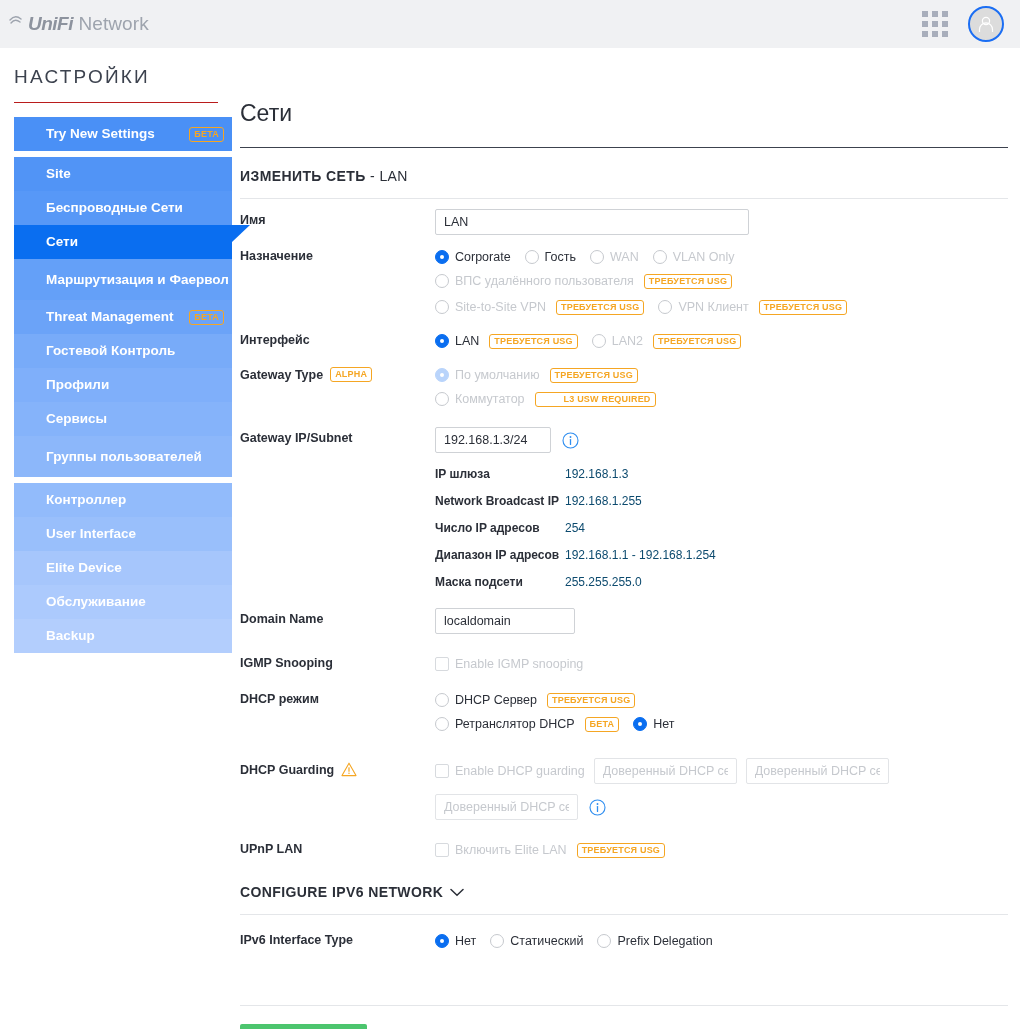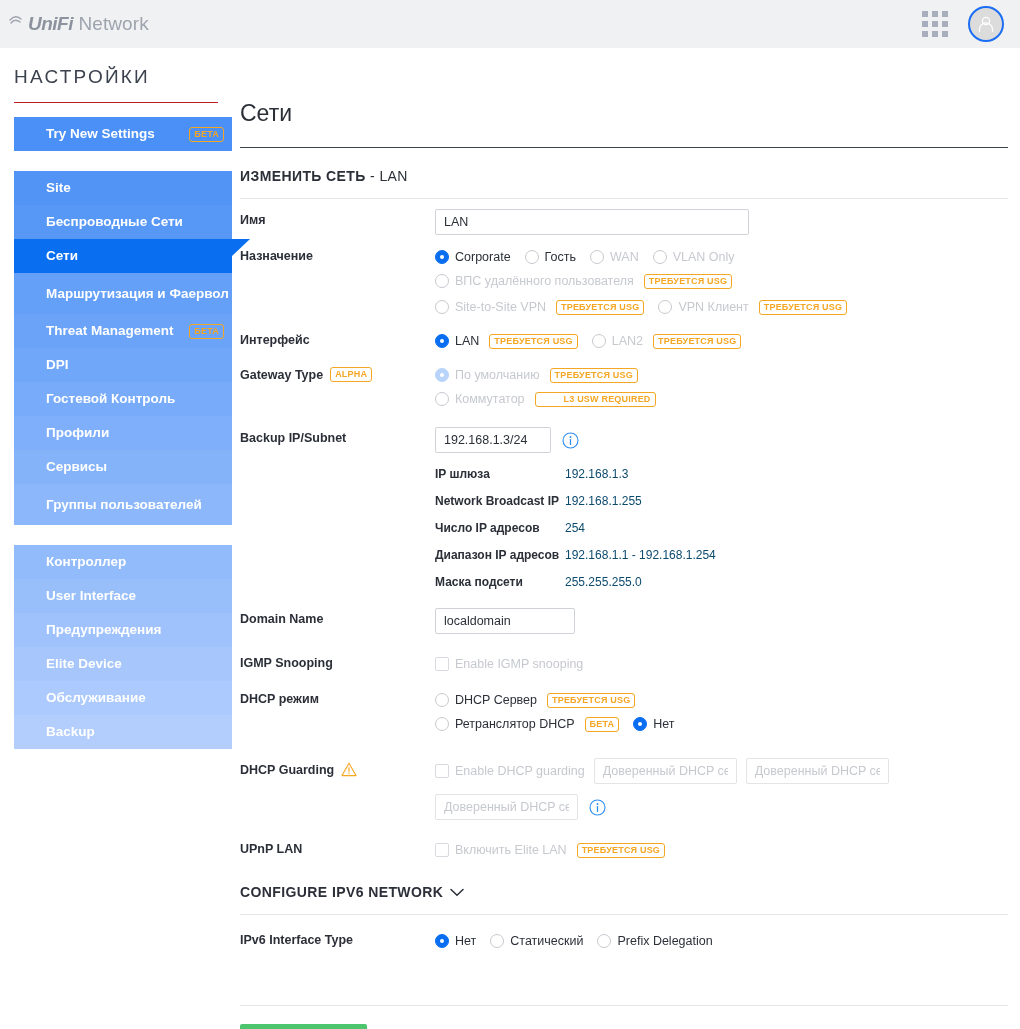--- a/index.html
+++ b/index.html
@@ -68,21 +68,21 @@
   .sidebar { width: 232px; padding-left: 14px; padding-top: 18px; flex: none; }
   .sidebar-title {
     font-size: 19px;
     color: #3c424e;
     letter-spacing: 2.2px;
     padding-bottom: 14px;
     border-bottom: 1px solid #b91c1c;
     margin-right: 14px;
   }
   .nav { margin-top: 14px; position: relative; }
-  .nav-group + .nav-group { margin-top: 20px; border-radius: 21px; }
+  .nav-group + .nav-group { margin-top: 6px; border-radius: 21px; }
   .nav-item {
     position: relative;
     height: 34px;
     display: flex;
     align-items: center;
     padding-left: 32px;
     padding-right: 8px;
     color: #ffffff;
     font-size: 13.5px;
     font-weight: 600;
@@ -287,46 +287,40 @@
             <span class="lbl">Сети</span>
             <span class="pointer"></span>
           </div>
           <div class="nav-item tall" style="background: rgb(100, 160, 248);">
             <span class="lbl">Маршрутизация и Фаервол</span>
           </div>
           <div class="nav-item" style="background: rgb(107, 163, 248);">
             <span class="lbl">Threat Management</span>
             <span class="badge">БЕТА</span>
           </div>
-          <div class="nav-item" style="background: rgb(113, 167, 249);">
-            <span class="lbl">DPI</span>
-          </div>
           <div class="nav-item" style="background: rgb(120, 171, 249);">
             <span class="lbl">Гостевой Контроль</span>
           </div>
           <div class="nav-item" style="background: rgb(127, 175, 250);">
             <span class="lbl">Профили</span>
           </div>
           <div class="nav-item" style="background: rgb(133, 179, 250);">
             <span class="lbl">Сервисы</span>
           </div>
           <div class="nav-item tall" style="background: rgb(140, 183, 250);">
             <span class="lbl">Группы пользователей</span>
           </div>
         </div>
         <div class="nav-group">
           <div class="nav-item" style="background: rgb(146, 187, 251);">
             <span class="lbl">Контроллер</span>
           </div>
           <div class="nav-item" style="background: rgb(153, 191, 251);">
             <span class="lbl">User Interface</span>
           </div>
-          <div class="nav-item" style="background: rgb(159, 194, 252);">
-            <span class="lbl">Предупреждения</span>
-          </div>
           <div class="nav-item" style="background: rgb(166, 198, 252);">
             <span class="lbl">Elite Device</span>
           </div>
           <div class="nav-item" style="background: rgb(172, 202, 253);">
             <span class="lbl">Обслуживание</span>
           </div>
           <div class="nav-item" style="background: rgb(179, 206, 253);">
             <span class="lbl">Backup</span>
           </div>
         </div>
@@ -421,21 +415,21 @@
             <label class="opt dim" style="display: flex;">
               <span class="radio"></span>
               <span>Коммутатор</span>
               <span class="badge" style="margin-left: 4px; padding-left: 28px;">L3 USW REQUIRED</span>
             </label>
           </div>
       </div>
     </div>
 
     <div class="row" style="padding-top:16px">
-      <div class="row-label">Backup IP/Subnet</div>
+      <div class="row-label">Gateway IP/Subnet</div>
       <div class="row-ctl">
         <div style="display:flex;align-items:center;gap:11px">
           <input class="txt w-gw" type="text" value="192.168.1.3/24" style="">
           <span class="icon-info">
             <svg width="17" height="17" viewBox="0 0 17 17">
                 <circle cx="8.5" cy="8.5" r="7.5" fill="none" stroke="#2f8ef0" stroke-width="1.1"></circle>
                 <circle cx="8.5" cy="5" r="0.95" fill="#2f8ef0"></circle>
                 <rect x="7.85" y="7" width="1.3" height="6" rx="0.6" fill="#2f8ef0"></rect>
               </svg>
           </span>

